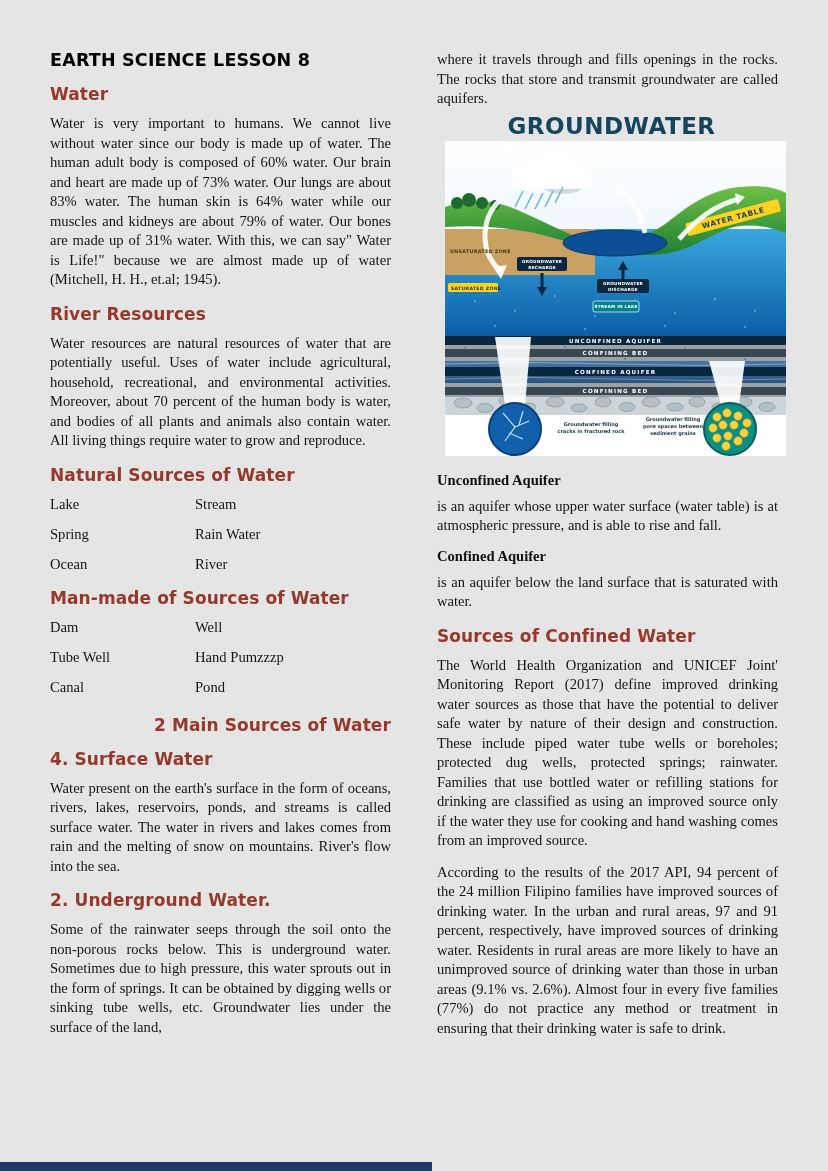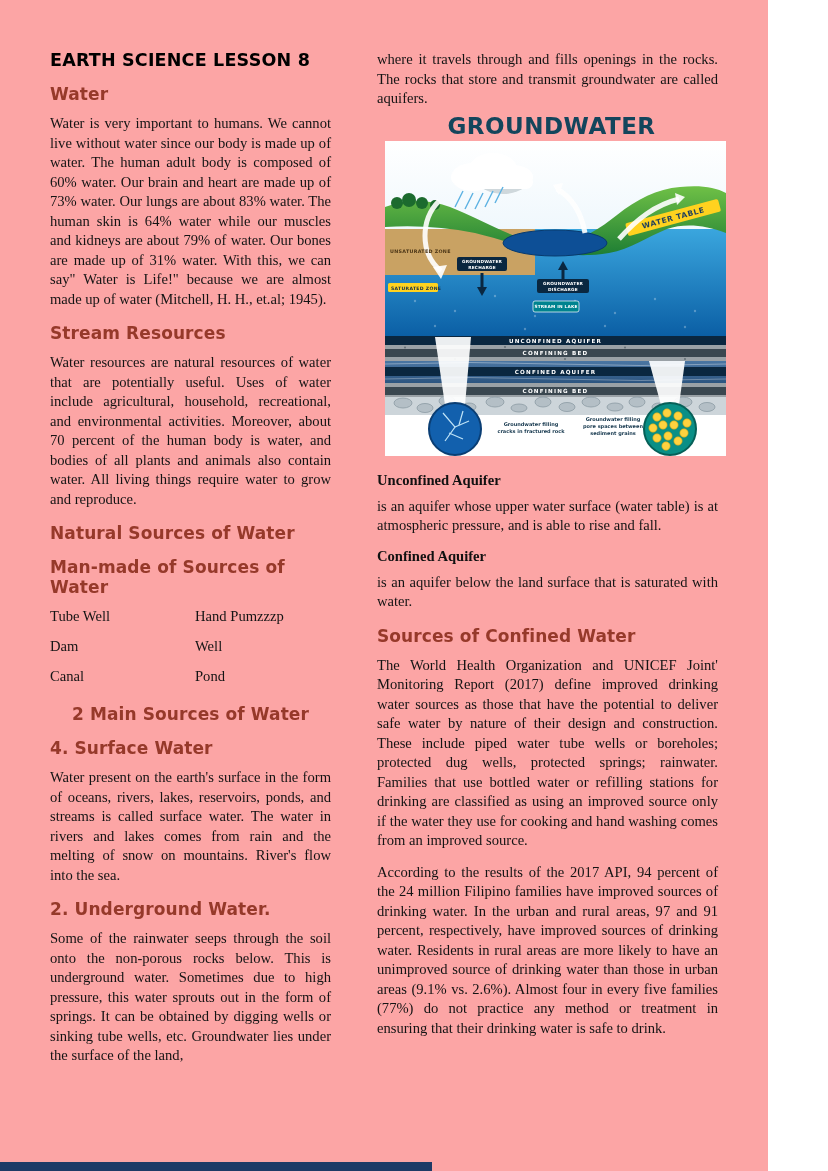--- a/index.html
+++ b/index.html
@@ -1,31 +1,31 @@
 <!DOCTYPE html>
 <html><head>
 <meta charset="utf-8">
 <style>
   * { margin:0; padding:0; box-sizing:border-box; }
   html,body { background:#ffffff; }
   .page {
-    position:relative; width:768px; height:1171px; background:#fca5a5;
+    position:relative; width:828px; height:1171px; background:#e5e5e5;
     font-family:"Liberation Serif", serif; color:#141414; overflow:hidden;
   }
   .cols { display:flex; padding:46px 50px 0 50px; gap:46px; }
   .col { width:341px; }
   .doc-title {
     font-family:"DejaVu Sans", sans-serif; font-size:17.5px; font-weight:bold;
     color:#000; letter-spacing:.2px; margin:4px 0 12px;
   }
   .h-brown {
     font-family:"DejaVu Sans", sans-serif; font-size:17px; font-weight:bold;
     color:#96392a; margin:14px 0 10px; letter-spacing:.1px;
   }
-  .h-center { text-align:center; margin-top:18px; }
+  .h-center { text-align:right; margin-top:18px; }
   .h-serif { font-size:14.6px; font-weight:bold; color:#111; margin:12px 0 8px; }
   .body-text { font-size:14.6px; line-height:19.5px; text-align:justify; margin:4px 0 4px; }
   .justify-last { text-align-last: justify; }
   .pair-row { display:flex; font-size:14.6px; line-height:19px; margin:0 0 11px; }
   .pair-a { width:145px; }
   .diagram { margin-top:2px;margin-left:8px; }
   .diagram-title {
     font-family:"DejaVu Sans", sans-serif; font-weight:bold; font-size:23px;
     color:#14455c; text-align:center; letter-spacing:.5px; margin:4px 0 2px;
   }
@@ -44,34 +44,48 @@
 
 <div class="page">
   <div class="cols">
 
     <div class="col">
       <h1 class="doc-title">EARTH SCIENCE LESSON 8</h1>
 
       <h2 class="h-brown">Water</h2>
       <p class="body-text">Water is very important to humans. We cannot live without water since our body is made up of water. The human adult body is composed of 60% water. Our brain and heart are made up of 73% water. Our lungs are about 83% water. The human skin is 64% water while our muscles and kidneys are about 79% of water. Our bones are made up of 31% water. With this, we can say" Water is Life!" because we are almost made up of water (Mitchell, H. H., et.al; 1945).</p>
 
-      <h2 class="h-brown">Stream Resources</h2>
+      <h2 class="h-brown">River Resources</h2>
       <p class="body-text">Water resources are natural resources of water that are potentially useful. Uses of water include agricultural, household, recreational, and environmental activities. Moreover, about 70 percent of the human body is water, and bodies of all plants and animals also contain water. All living things require water to grow and reproduce.</p>
 
       <h2 class="h-brown">Natural Sources of Water</h2>
+      <div>
+        <div class="pair-row">
+          <span class="pair-a">Lake</span>
+          <span class="pair-b">Stream</span>
+        </div>
+        <div class="pair-row">
+          <span class="pair-a">Spring</span>
+          <span class="pair-b">Rain Water</span>
+        </div>
+        <div class="pair-row">
+          <span class="pair-a">Ocean</span>
+          <span class="pair-b">River</span>
+        </div>
+      </div>
 
       <h2 class="h-brown">Man-made of Sources of Water</h2>
       <div>
         <div class="pair-row">
+          <span class="pair-a">Dam</span>
+          <span class="pair-b">Well</span>
+        </div>
+        <div class="pair-row">
           <span class="pair-a">Tube Well</span>
           <span class="pair-b">Hand Pumzzzp</span>
-        </div>
-        <div class="pair-row">
-          <span class="pair-a">Dam</span>
-          <span class="pair-b">Well</span>
         </div>
         <div class="pair-row">
           <span class="pair-a">Canal</span>
           <span class="pair-b">Pond</span>
         </div>
       </div>
 
       <h2 class="h-brown h-center">2 Main Sources of Water</h2>
 
       <h2 class="h-brown">4. Surface Water</h2>

